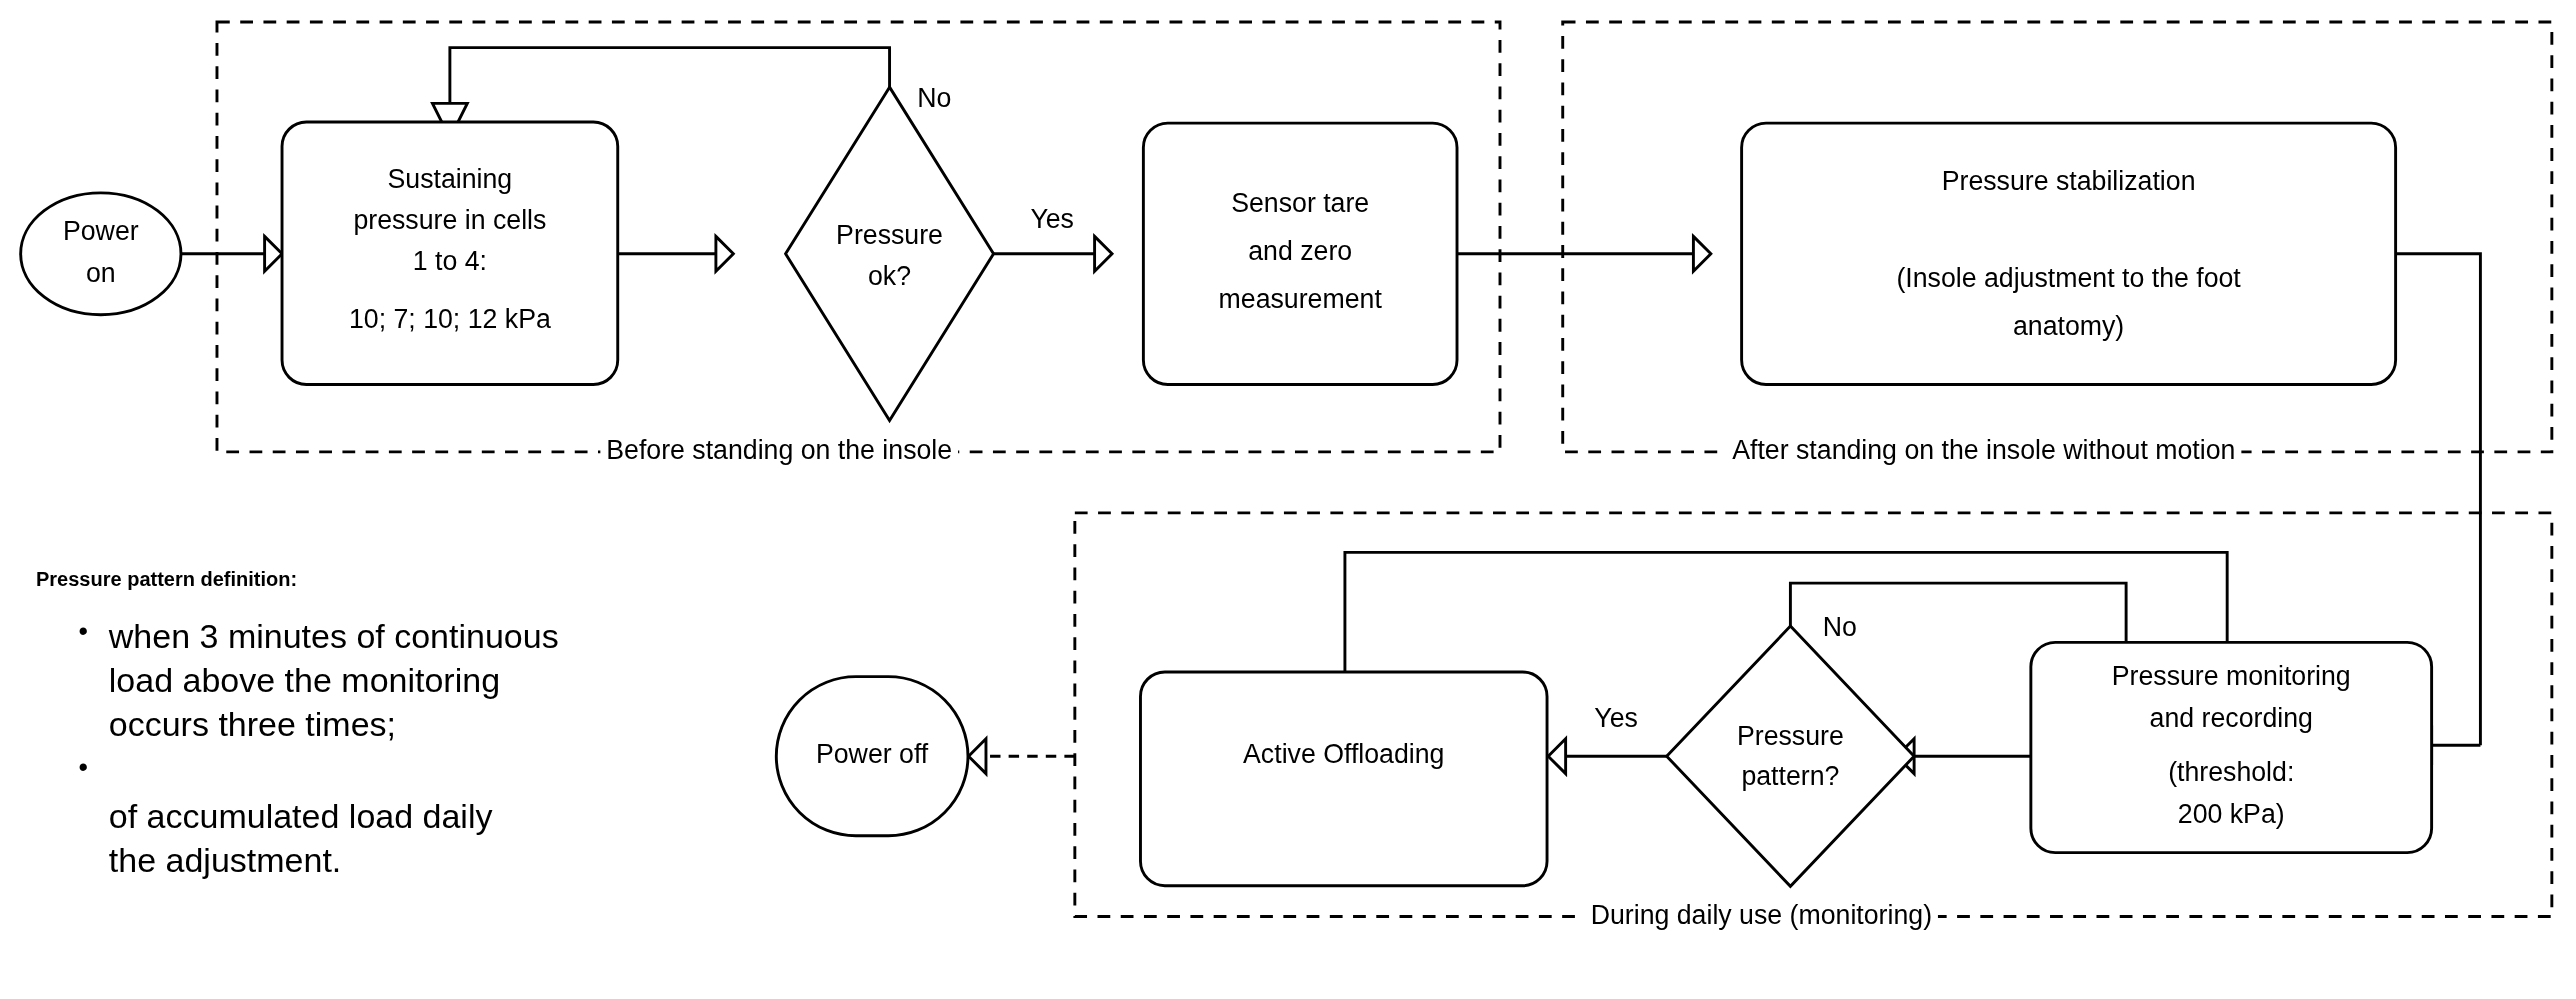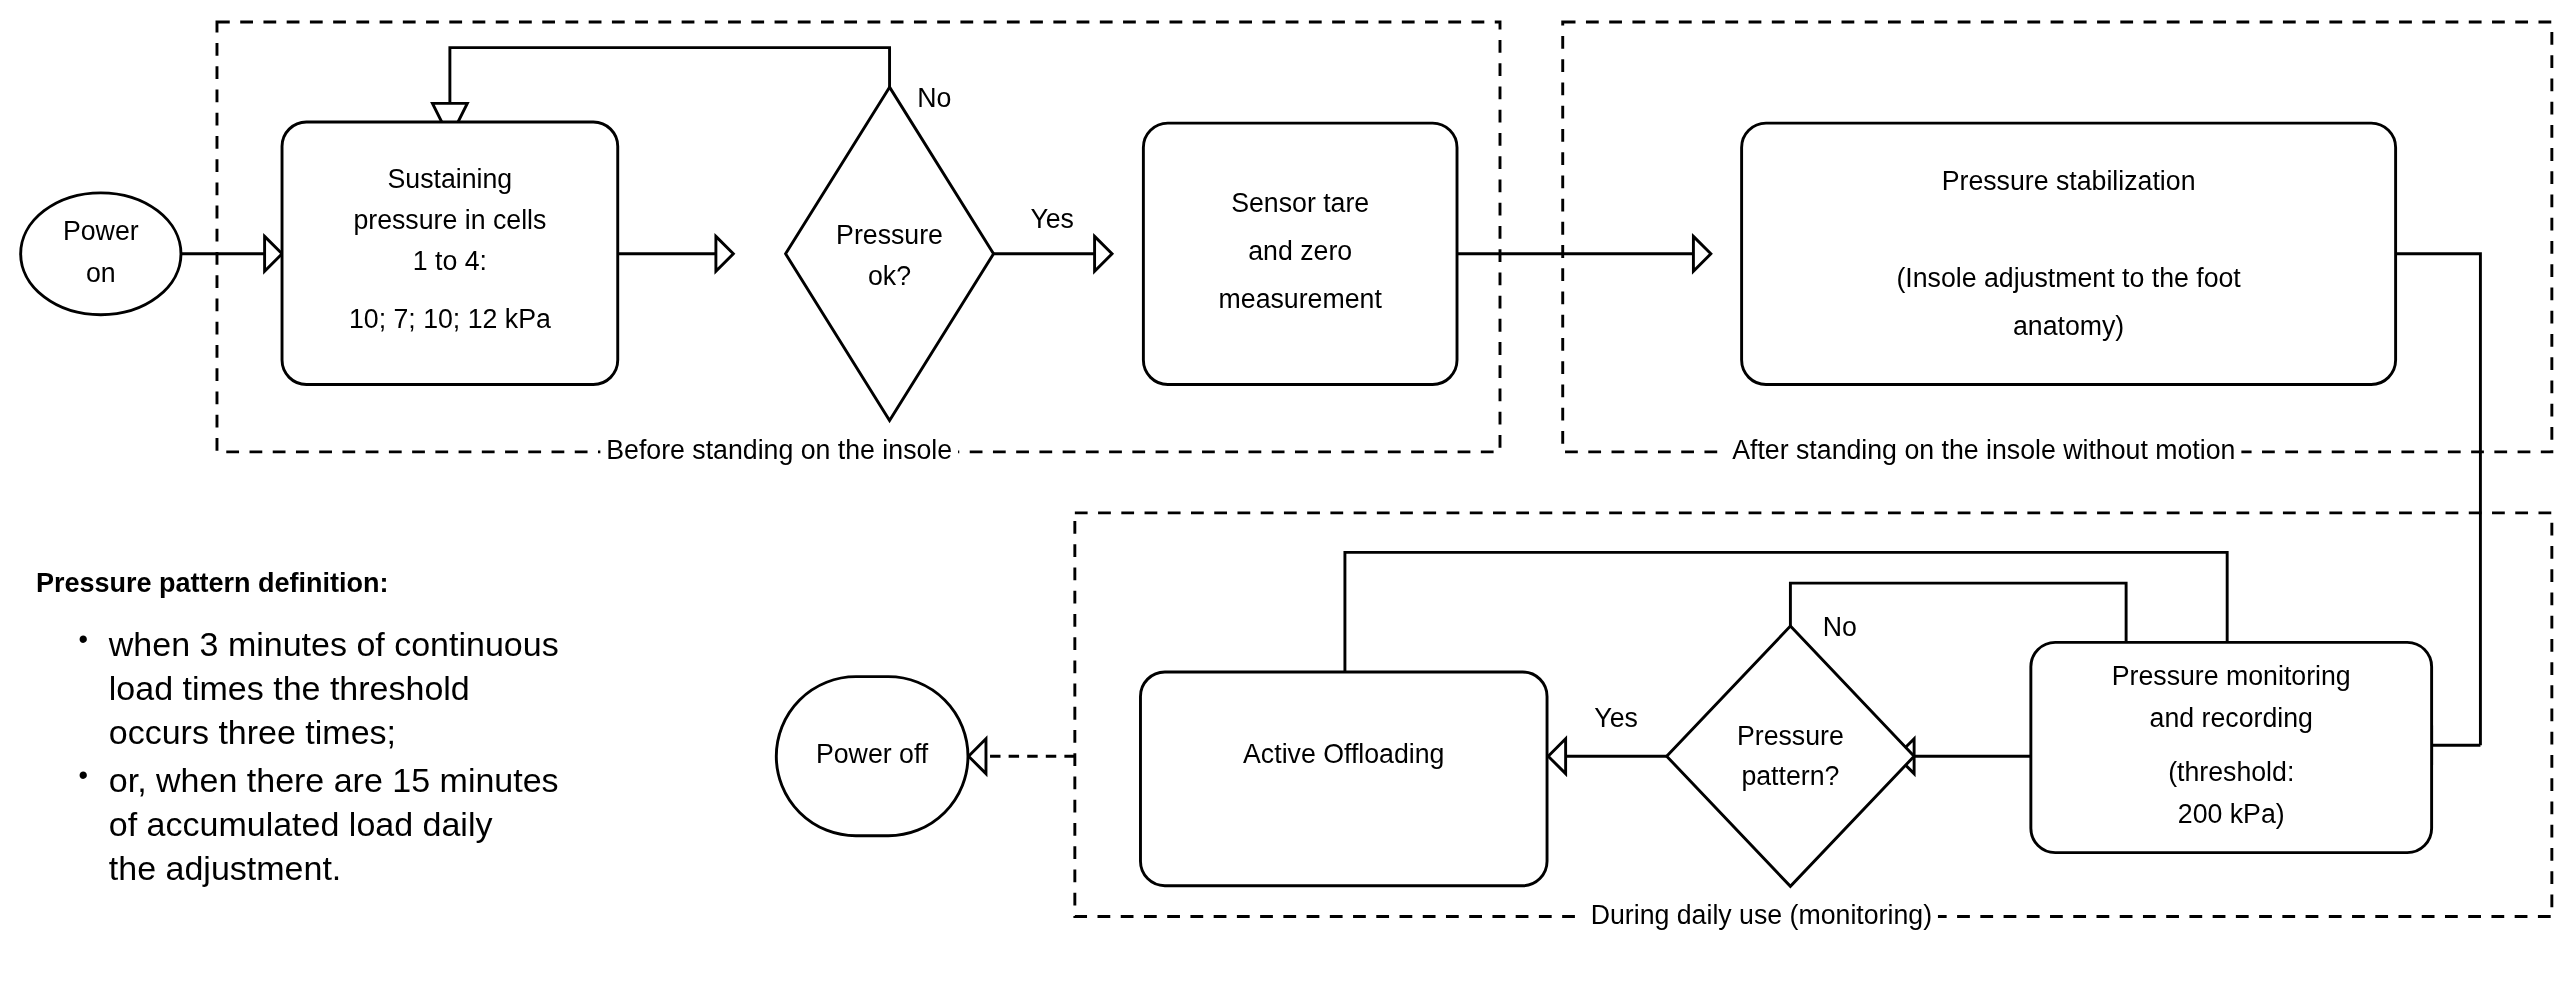--- a/index.html
+++ b/index.html
@@ -79,21 +79,21 @@
     stroke: none;
   }
   
   #legend {
     position: absolute;
     left: 36px;
     top: 568px;
     width: 732px;
   }
   #legend .legend-title {
-    font-size: 27px;
+    font-size: 20px;
     font-weight: bold;
     line-height: 1.15;
     margin: 0 0 23px 0;
   }
   #legend ul {
     margin: 0;
     padding: 0 0 0 67px;
     list-style: none;
   }
   #legend li {
@@ -228,25 +228,25 @@
     <rect class="label-mask" x="2727.984375" y="1544.15625" width="608.03125" height="60"></rect>
     <text class="group-label" x="3032" y="1578">During daily use (monitoring)</text>
 
   </svg>
 
   <div id="legend">
     <p class="legend-title">Pressure pattern definition:</p>
     <ul>
       <li>
         <span>when 3 minutes of continuous</span><br>
-        <span>load times the threshold</span><br>
+        <span>load above the monitoring</span><br>
         <span>occurs three times;</span>
       </li>
       <li>
-        <span>or, when there are 15 minutes</span><br>
+        <br>
         <span>of accumulated load daily</span><br>
         <span>the adjustment.</span>
       </li>
     </ul>
   </div>
 
 </div>
 
 
 </body></html>

